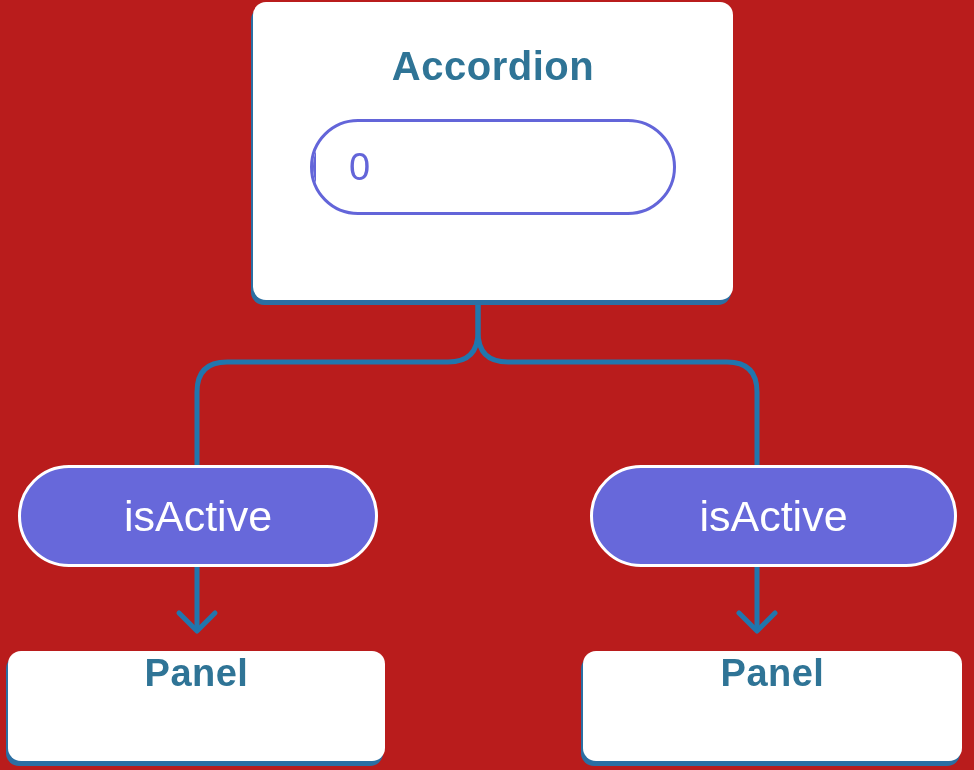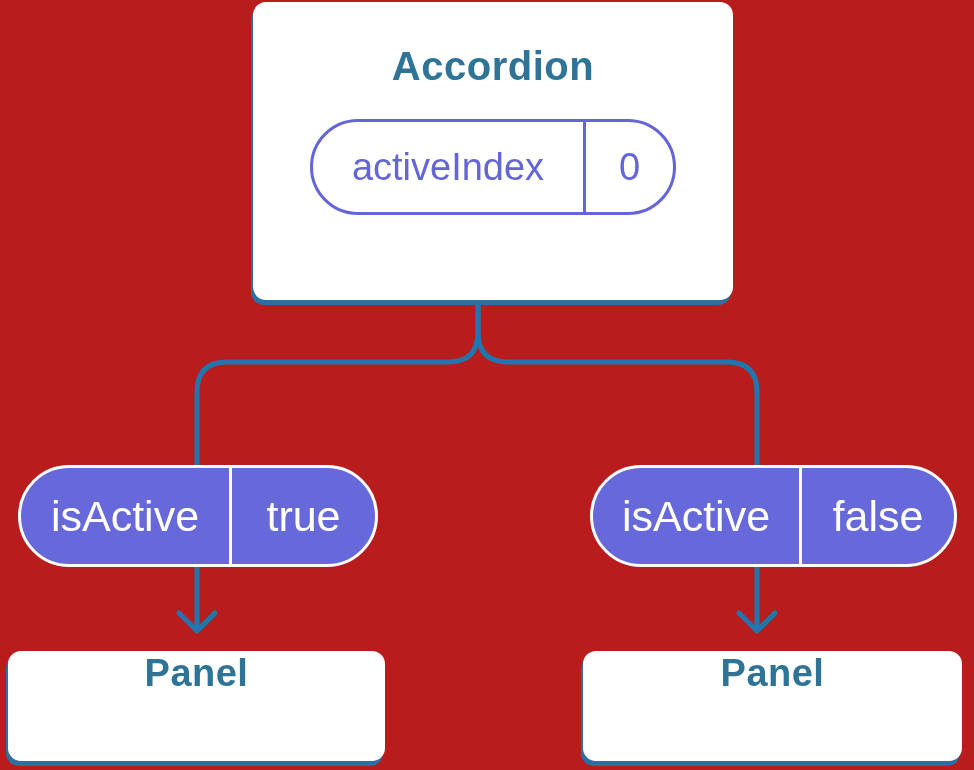--- a/index.html
+++ b/index.html
@@ -112,33 +112,30 @@
     <path d="M478,258 L478,332 Q478,362 508,362 L727,362 Q757,362 757,392 L757,627" stroke="#2176ad" stroke-width="5" stroke-linecap="round"></path>
     <path d="M179,613 L197,631 L215,613" stroke="#2176ad" stroke-width="5" stroke-linecap="round" stroke-linejoin="round"></path>
     <path d="M739,613 L757,631 L775,613" stroke="#2176ad" stroke-width="5" stroke-linecap="round" stroke-linejoin="round"></path>
   </svg>
 
   <div class="node-layer">
 
     <div class="comp-box accordion-box">
       <div class="comp-title">Accordion</div>
       <div class="state-pill">
-        <div class="cell label">activeIndex</div>
         <div class="cell value">0</div>
       </div>
     </div>
 
     <div class="prop-pill left">
       <div class="cell label">isActive</div>
-      <div class="cell value">true</div>
     </div>
 
     <div class="prop-pill right">
       <div class="cell label">isActive</div>
-      <div class="cell value">false</div>
     </div>
 
     <div class="comp-box panel-box">
       <div class="comp-title">Panel</div>
     </div>
 
     <div class="comp-box panel-box right">
       <div class="comp-title">Panel</div>
     </div>
 

